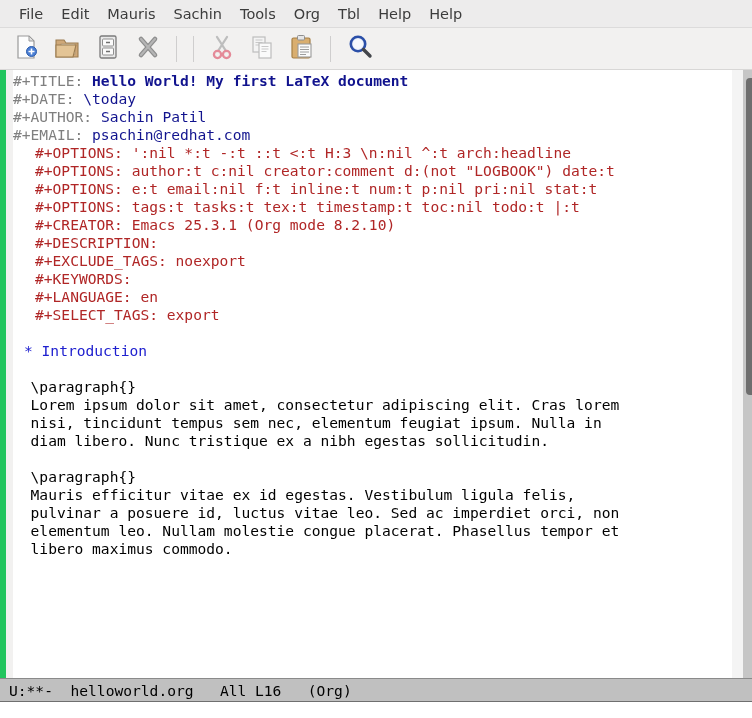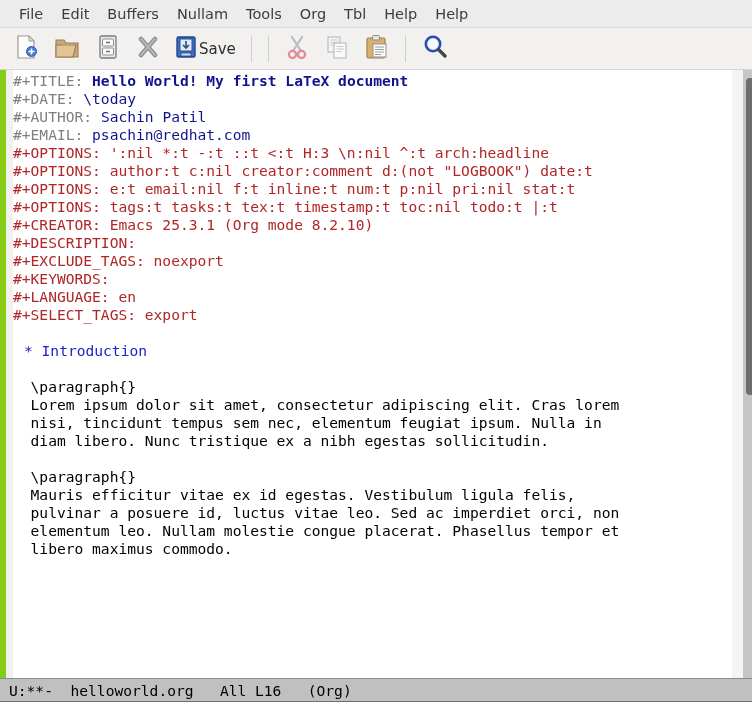--- a/index.html
+++ b/index.html
@@ -10,21 +10,21 @@
     height: 718px;
     overflow: hidden;
     background: #ffffff;
     font-family: "DejaVu Sans", sans-serif;
   }
 
   #app {
     position: relative;
     width: 696px;
     height: 718px;
-    background: #84cc16;
+    background: #22c55e;
   }
 
   
   .menubar {
     position: absolute;
     top: 0; left: 0;
     width: 752px;
     height: 28px;
     background: #edecec;
     border-bottom: 1px solid #dcdbdb;
@@ -120,21 +120,21 @@
     font-family: "DejaVu Sans Mono", monospace;
     font-size: 14.6px;
     line-height: 18px;
     padding-top: 2px;
     white-space: pre;
   }
   .line { height: 18px; }
   .kw      { color: #7f7f7f; }
   .val     { color: #11138e; }
   .val-b   { color: #11138e; font-weight: bold; }
-  .redkw   { color: #b02626; }
+  .redkw   { color: #b02626; padding-left: 22px; }
   .head1   { color: #1f20cf; padding-left: 11px; }
   .plain   { color: #000000; margin-top: 28px; }
 
   
   .modeline {
     position: absolute;
     top: 678px; left: 0;
     width: 752px;
     height: 24px;
     background: #c0c0c0;
@@ -158,22 +158,22 @@
   }
 </style>
 </head>
 <body>
 
 <div id="app">
 
   <div class="menubar">
     <div class="menu-item">File</div>
     <div class="menu-item">Edit</div>
-    <div class="menu-item">Buffers</div>
-    <div class="menu-item">Nullam</div>
+    <div class="menu-item">Mauris</div>
+    <div class="menu-item">Sachin</div>
     <div class="menu-item">Tools</div>
     <div class="menu-item">Org</div>
     <div class="menu-item">Tbl</div>
     <div class="menu-item">Help</div>
     <div class="menu-item">Help</div>
   </div>
 
   <div class="toolbar">
 
     <div class="tb-btn">
@@ -211,31 +211,20 @@
 
     <div class="tb-btn">
       <span>
         <svg width="26" height="28" viewBox="0 0 26 28">
           <path d="M6 6 L20 22 M20 6 L6 22" stroke="#8d8d8d" stroke-width="4.6" stroke-linecap="round"></path>
           <path d="M6 6 L20 22 M20 6 L6 22" stroke="#b5b5b5" stroke-width="2.2" stroke-linecap="round"></path>
         </svg>
       </span>
     </div>
 
-    <div class="tb-btn">
-      <span>
-        <svg width="22" height="24" viewBox="0 0 22 24">
-          <rect x="2" y="2" width="18" height="20" rx="1.5" fill="#3f6fbf" stroke="#22478a" stroke-width="1.4"></rect>
-          <rect x="5" y="4" width="12" height="12" fill="#dfe9f7" stroke="#22478a" stroke-width="0.9"></rect>
-          <path d="M11 6 v6 M8 10 l3 3 l3 -3" stroke="#2b548f" stroke-width="1.7" fill="none"></path>
-          <rect x="6" y="18" width="10" height="3" fill="#cfdcee" stroke="#22478a" stroke-width="0.8"></rect>
-        </svg>
-      </span>
-      <span class="tb-label">Save</span>
-    </div>
 
     <div class="tb-sep"></div>
 
 
     <div class="tb-sep"></div>
 
     <div class="tb-btn">
       <span>
         <svg width="26" height="28" viewBox="0 0 26 28">
           <path d="M8 4 L17 18 M18 4 L9 18" stroke="#bdbdbd" stroke-width="2.3" stroke-linecap="round"></path>

